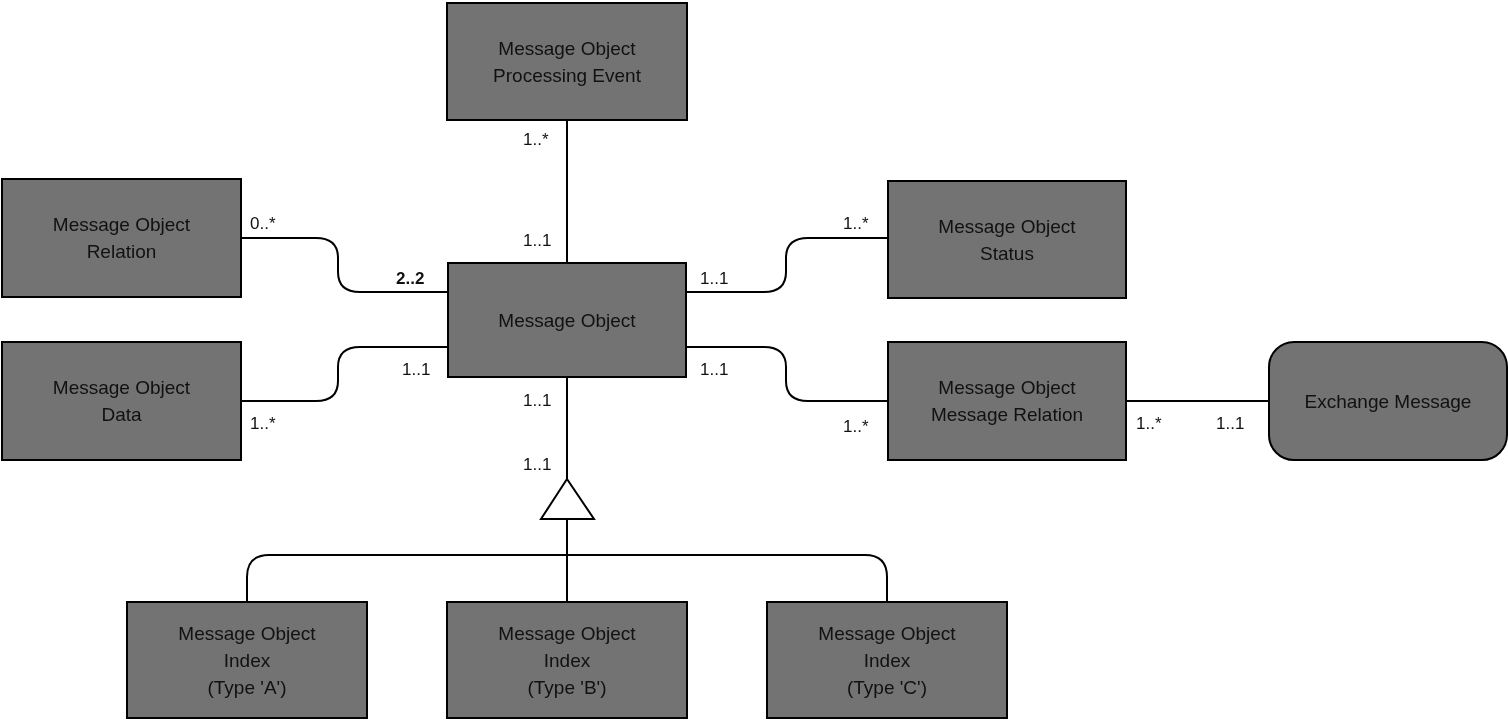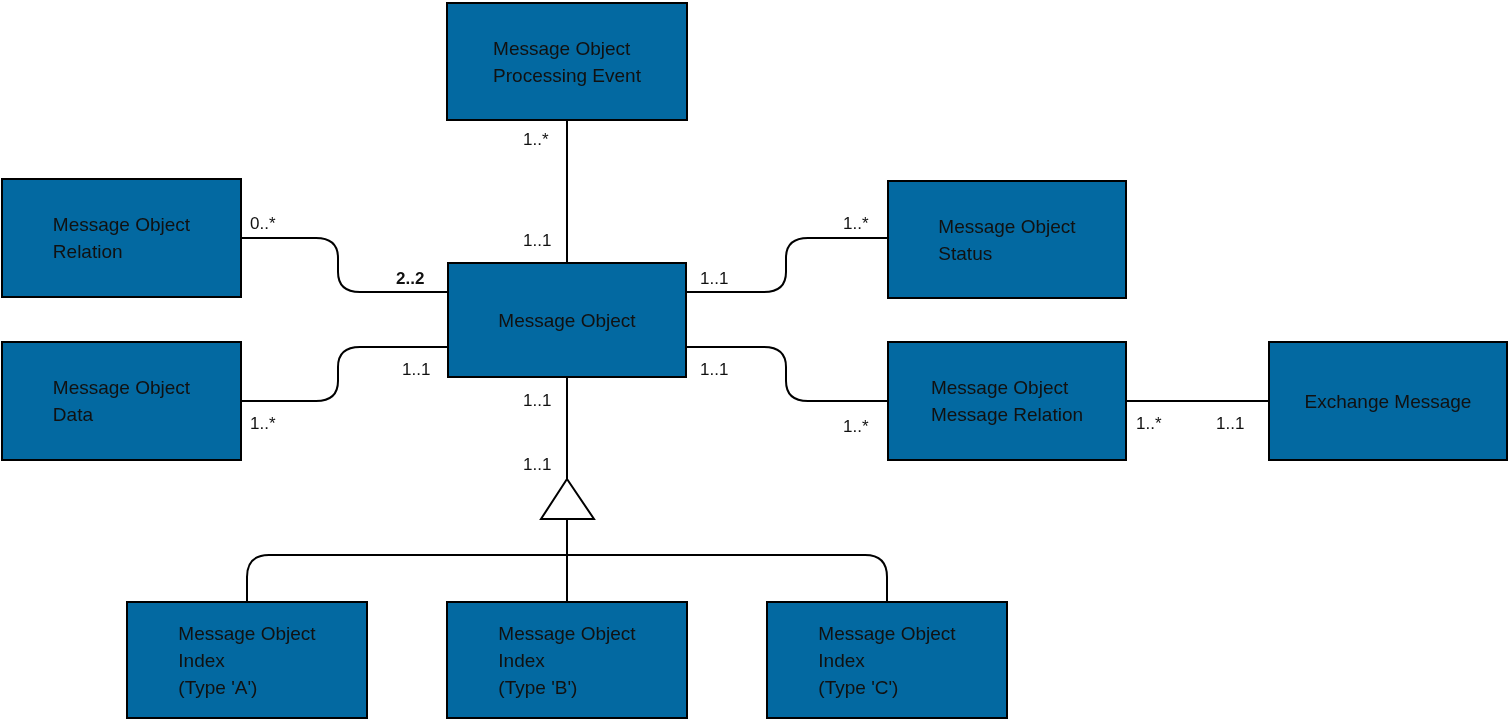--- a/index.html
+++ b/index.html
@@ -3,24 +3,25 @@
 <meta charset="utf-8">
 <style>
   html,body{margin:0;padding:0;background:#ffffff;}
   body{font-family:"Liberation Sans",sans-serif;}
   #canvas{position:relative;width:1508px;height:722px;background:#ffffff;overflow:hidden;}
   svg#wires{position:absolute;left:0;top:0;width:1508px;height:722px;}
   .node{
     position:absolute;
     box-sizing:border-box;
     border:2px solid #000000;
-    background:#0369a1;
+    background:#737373;
     display:flex;
     align-items:center;
     justify-content:center;
+    text-align:center;
     font-size:19px;
     line-height:27px;
     color:#111111;
     white-space:pre-line;
   }
   .mult{
     position:absolute;
     font-size:17px;
     line-height:17px;
     color:#111111;
@@ -67,21 +68,21 @@
 Data</div>
 
   <div class="node" style="left:447px;top:262px;width:240px;height:116px;">Message Object</div>
 
   <div class="node" style="left:887px;top:180px;width:240px;height:119px;">Message Object
 Status</div>
 
   <div class="node" style="left:887px;top:341px;width:240px;height:120px;">Message Object
 Message Relation</div>
 
-  <div class="node" style="left:1268px;top:341px;width:240px;height:120px;">Exchange Message</div>
+  <div class="node" style="left:1268px;top:341px;width:240px;height:120px;border-radius:26px;">Exchange Message</div>
 
   <div class="node" style="left:126px;top:601px;width:242px;height:118px;">Message Object
 Index
 (Type 'A')</div>
 
   <div class="node" style="left:446px;top:601px;width:242px;height:118px;">Message Object
 Index
 (Type 'B')</div>
 
   <div class="node" style="left:766px;top:601px;width:242px;height:118px;">Message Object

